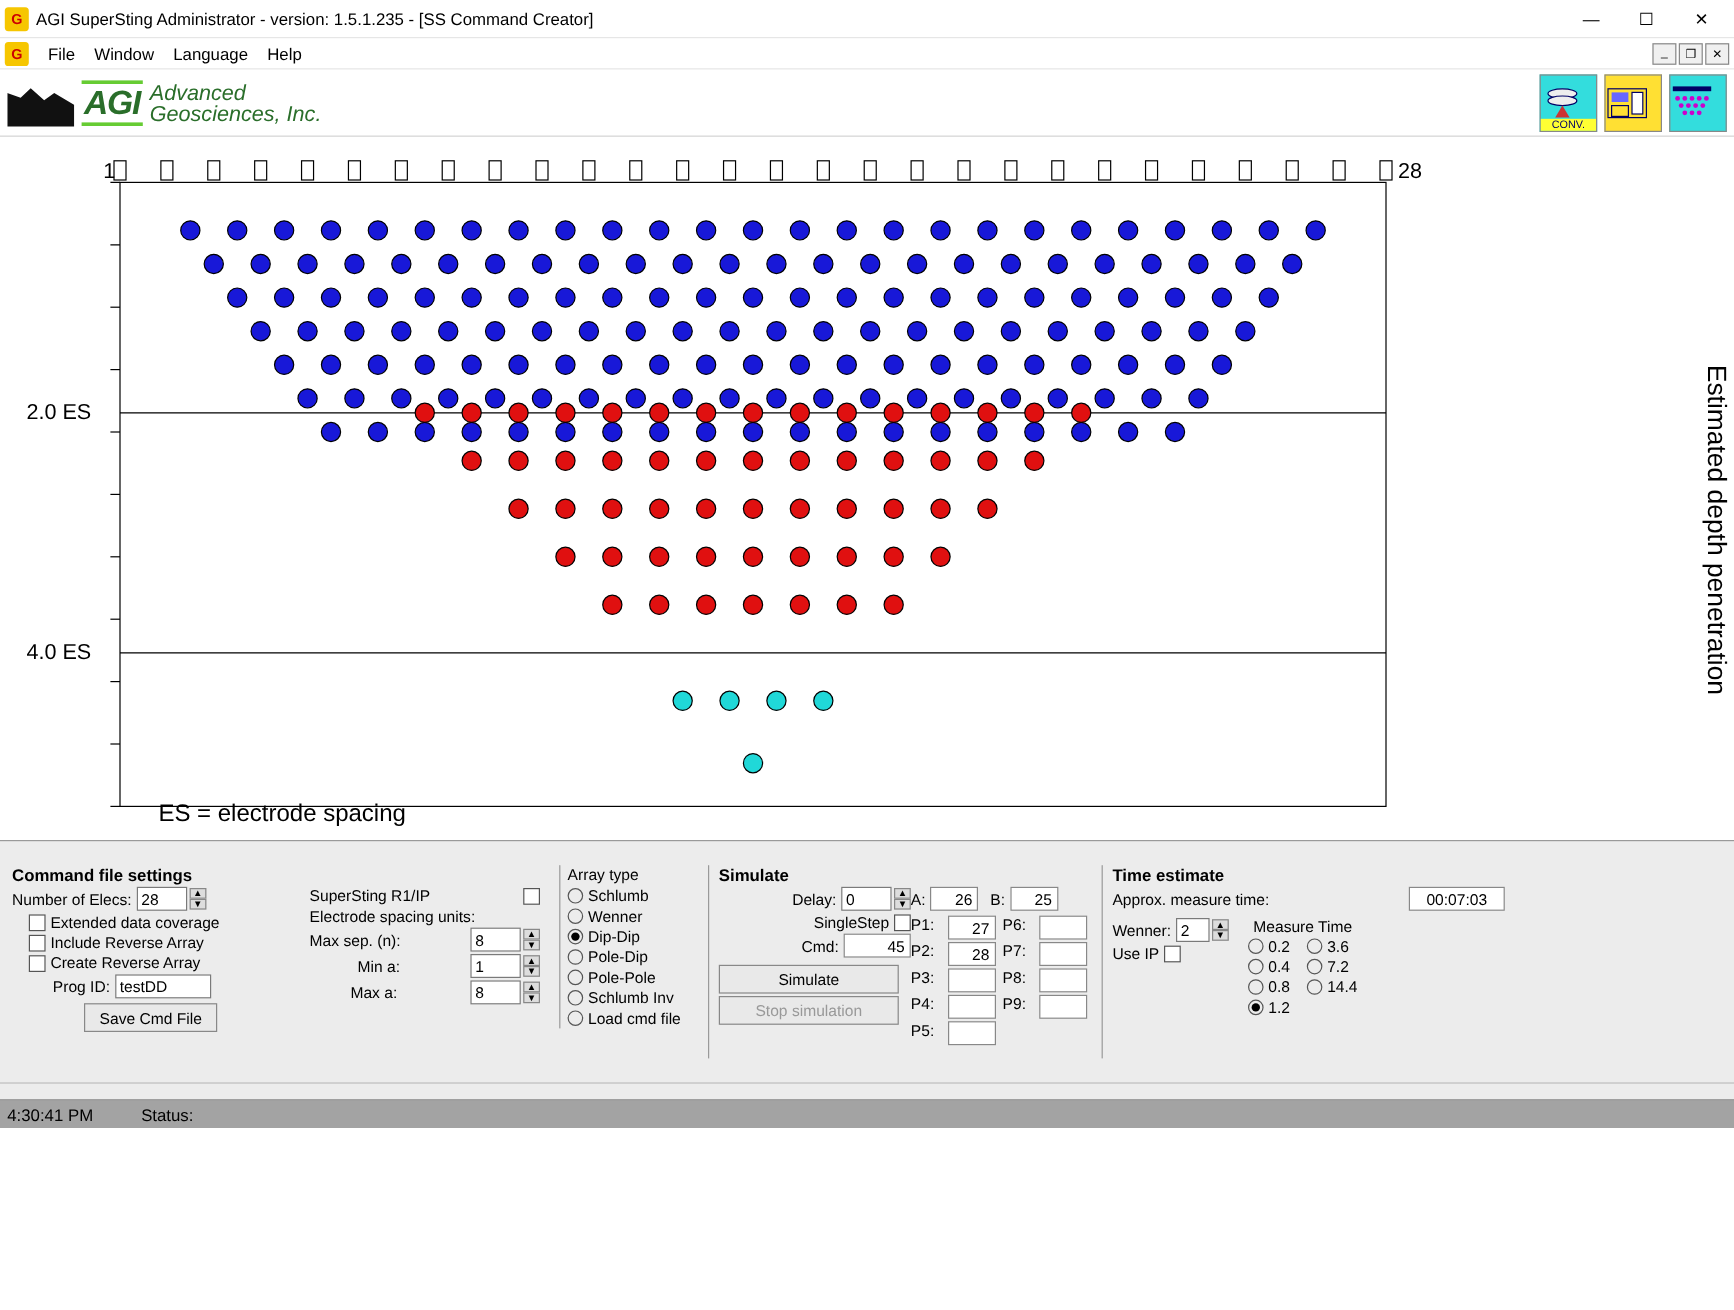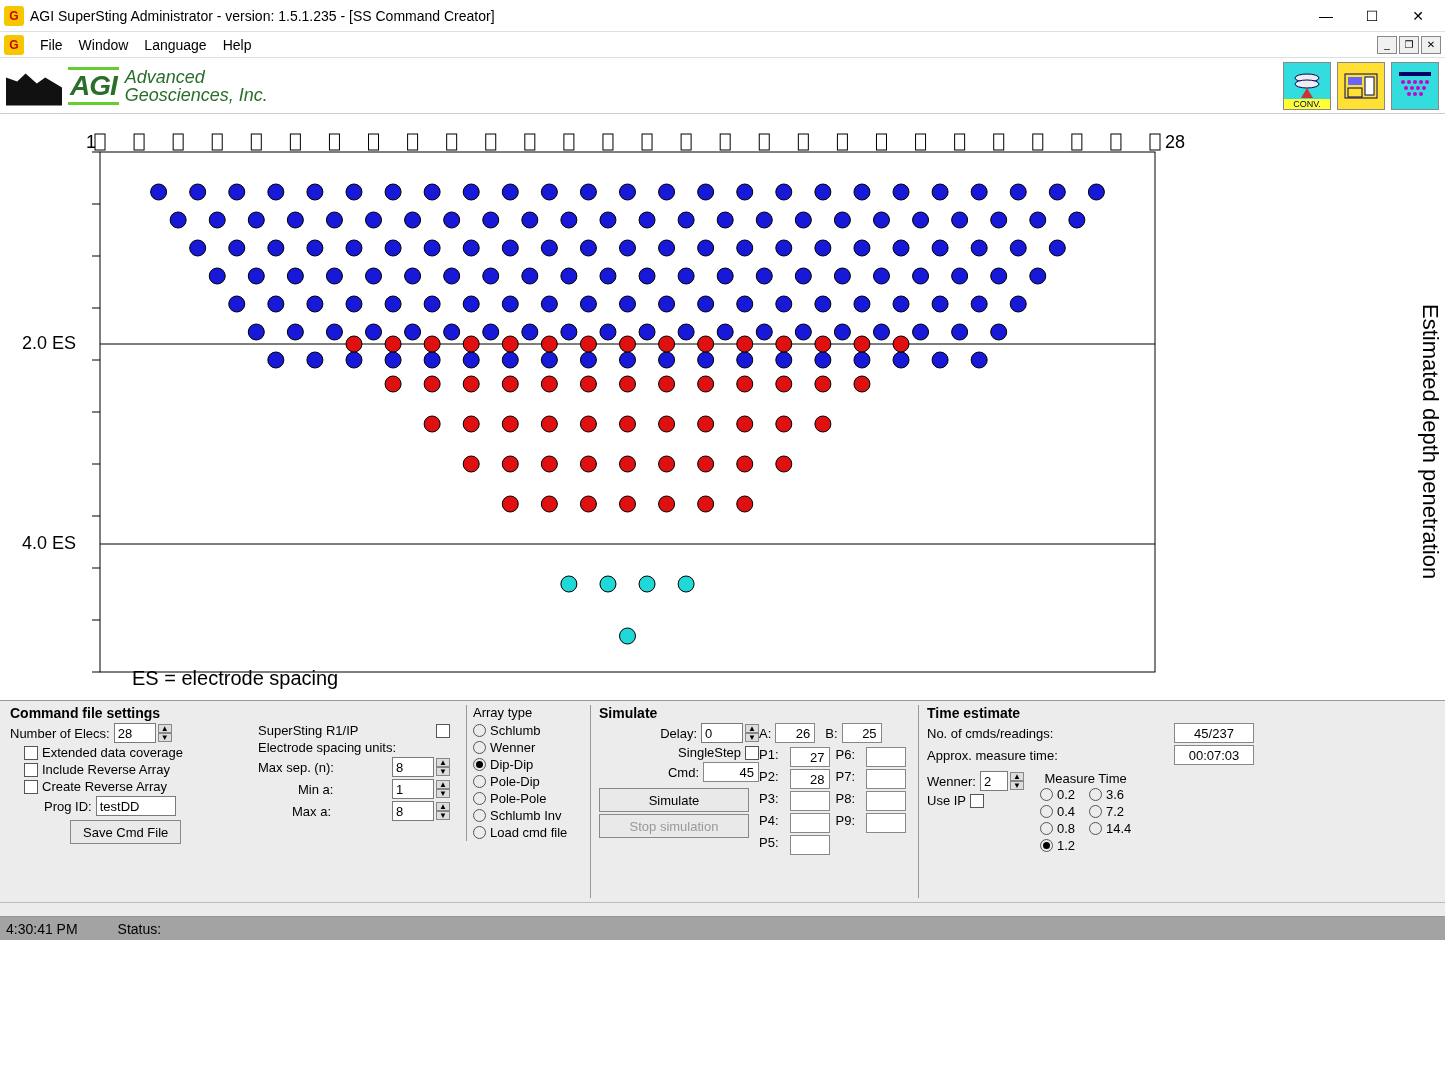--- a/index.html
+++ b/index.html
@@ -16,30 +16,30 @@
 .menu-item { padding: 2px 8px; cursor: pointer; font-size: 14px; }
 .mdi-buttons { margin-left:auto; display:flex; gap:2px; padding-right:4px;}
 .mdi-btn { width:20px; height:18px; border:1px solid #888; background:#f0f0f0; font-size:10px; display:flex;align-items:center;justify-content:center;cursor:pointer;}
 
 .logobar { height: 56px; display:flex; align-items:center; padding:0 6px; background:#fff; border-bottom:1px solid #ccc;}
 .logo-left { flex:1; display:flex; align-items:center; font-size:20px; font-style:italic; color:#2a6e2a; }
 .logo-left .map { width:56px; height:40px; background:#111; margin-right:6px; clip-path: polygon(0 30%, 20% 40%, 35% 20%, 55% 45%, 70% 30%, 100% 55%, 100% 100%, 0 100%);}
 .logo-left .agi { font-weight:bold; font-size:28px; letter-spacing:-1px; border-bottom:3px solid #66cc33; border-top:3px solid #66cc33; padding:0 2px;}
 .logo-left .adv { margin-left:6px; font-size:18px; line-height:1;}
 .toolbar-btns { display:flex; gap:6px; }
-.tool-btn { width:48px; height:48px; border:1px solid #888; background:#33dddd; display:flex;align-items:center;justify-content:center; cursor:pointer;}
+.tool-btn { width:48px; height:48px; border:1px solid #888; background:#33dddd; display:flex;align-items:center;cursor:pointer;}
 .tool-btn.y { background:#ffe033;}
 .tool-btn svg {width:36px;height:36px;}
 
 .canvas-area { position:relative; height: 586px; background:#fff;}
 #pseudosection { position:absolute; left:0; top:0; }
 .right-label { position:absolute; right:2px; top:190px; writing-mode: vertical-rl; font-size:22px; }
 .es-caption { position:absolute; left:132px; bottom:10px; font-size:20px;}
 
-.bottom-panel { height:202px; background:#ececec; display:flex; border-top:1px solid #999; padding:4px 6px; gap:8px;}
+.bottom-panel { height:202px; background:#ececec; display:flex; border-top:1px solid #999; padding:20px 6px; gap:8px;}
 .group { padding:0 4px; }
 .group h4 { font-weight:bold; font-size:14px; margin-bottom:2px;}
 .row { display:flex; align-items:center; gap:4px; margin-bottom:2px; font-size:13px;}
 .lbl { white-space:nowrap; font-size:13px;}
 input.txt, input.num { height:20px; border:1px solid #7a7a7a; background:#fff; padding:0 3px; font-size:13px;}
 .num { width:42px;}
 .chk { width:14px;height:14px; border:1px solid #555; background:#fff; display:inline-block;}
 .radio { width:13px;height:13px;border-radius:50%;border:1px solid #555;display:inline-flex;align-items:center;justify-content:center;}
 .radio.sel::after{content:"";width:7px;height:7px;border-radius:50%;background:#000;}
 .spin { display:inline-flex; align-items:center;}
@@ -570,24 +570,20 @@
             <span class="lbl">P5:</span>
             <span class="readout"></span>
           </div>
       </div>
     </div>
   </div>
 
   <div class="group g4" style="border-left:1px solid #999;padding-left:8px;">
     <h4>Time estimate</h4>
     <div class="row">
-        <span class="lbl">No. of cmds/readings:</span>
-        <span class="readout" style="width:80px;margin-left:auto;text-align:center;justify-content:center">45/237</span>
-      </div>
-    <div class="row">
         <span class="lbl">Approx. measure time:</span>
         <span class="readout" style="width:80px;margin-left:auto;text-align:center;justify-content:center">00:07:03</span>
       </div>
     <div style="display:flex;gap:16px;margin-top:6px;">
       <div>
         <div class="row">
             <span class="lbl">Wenner:</span>
             <span class="spin">
               <input class="num" style="width: 28px;" value="2">
               <span class="updn">

